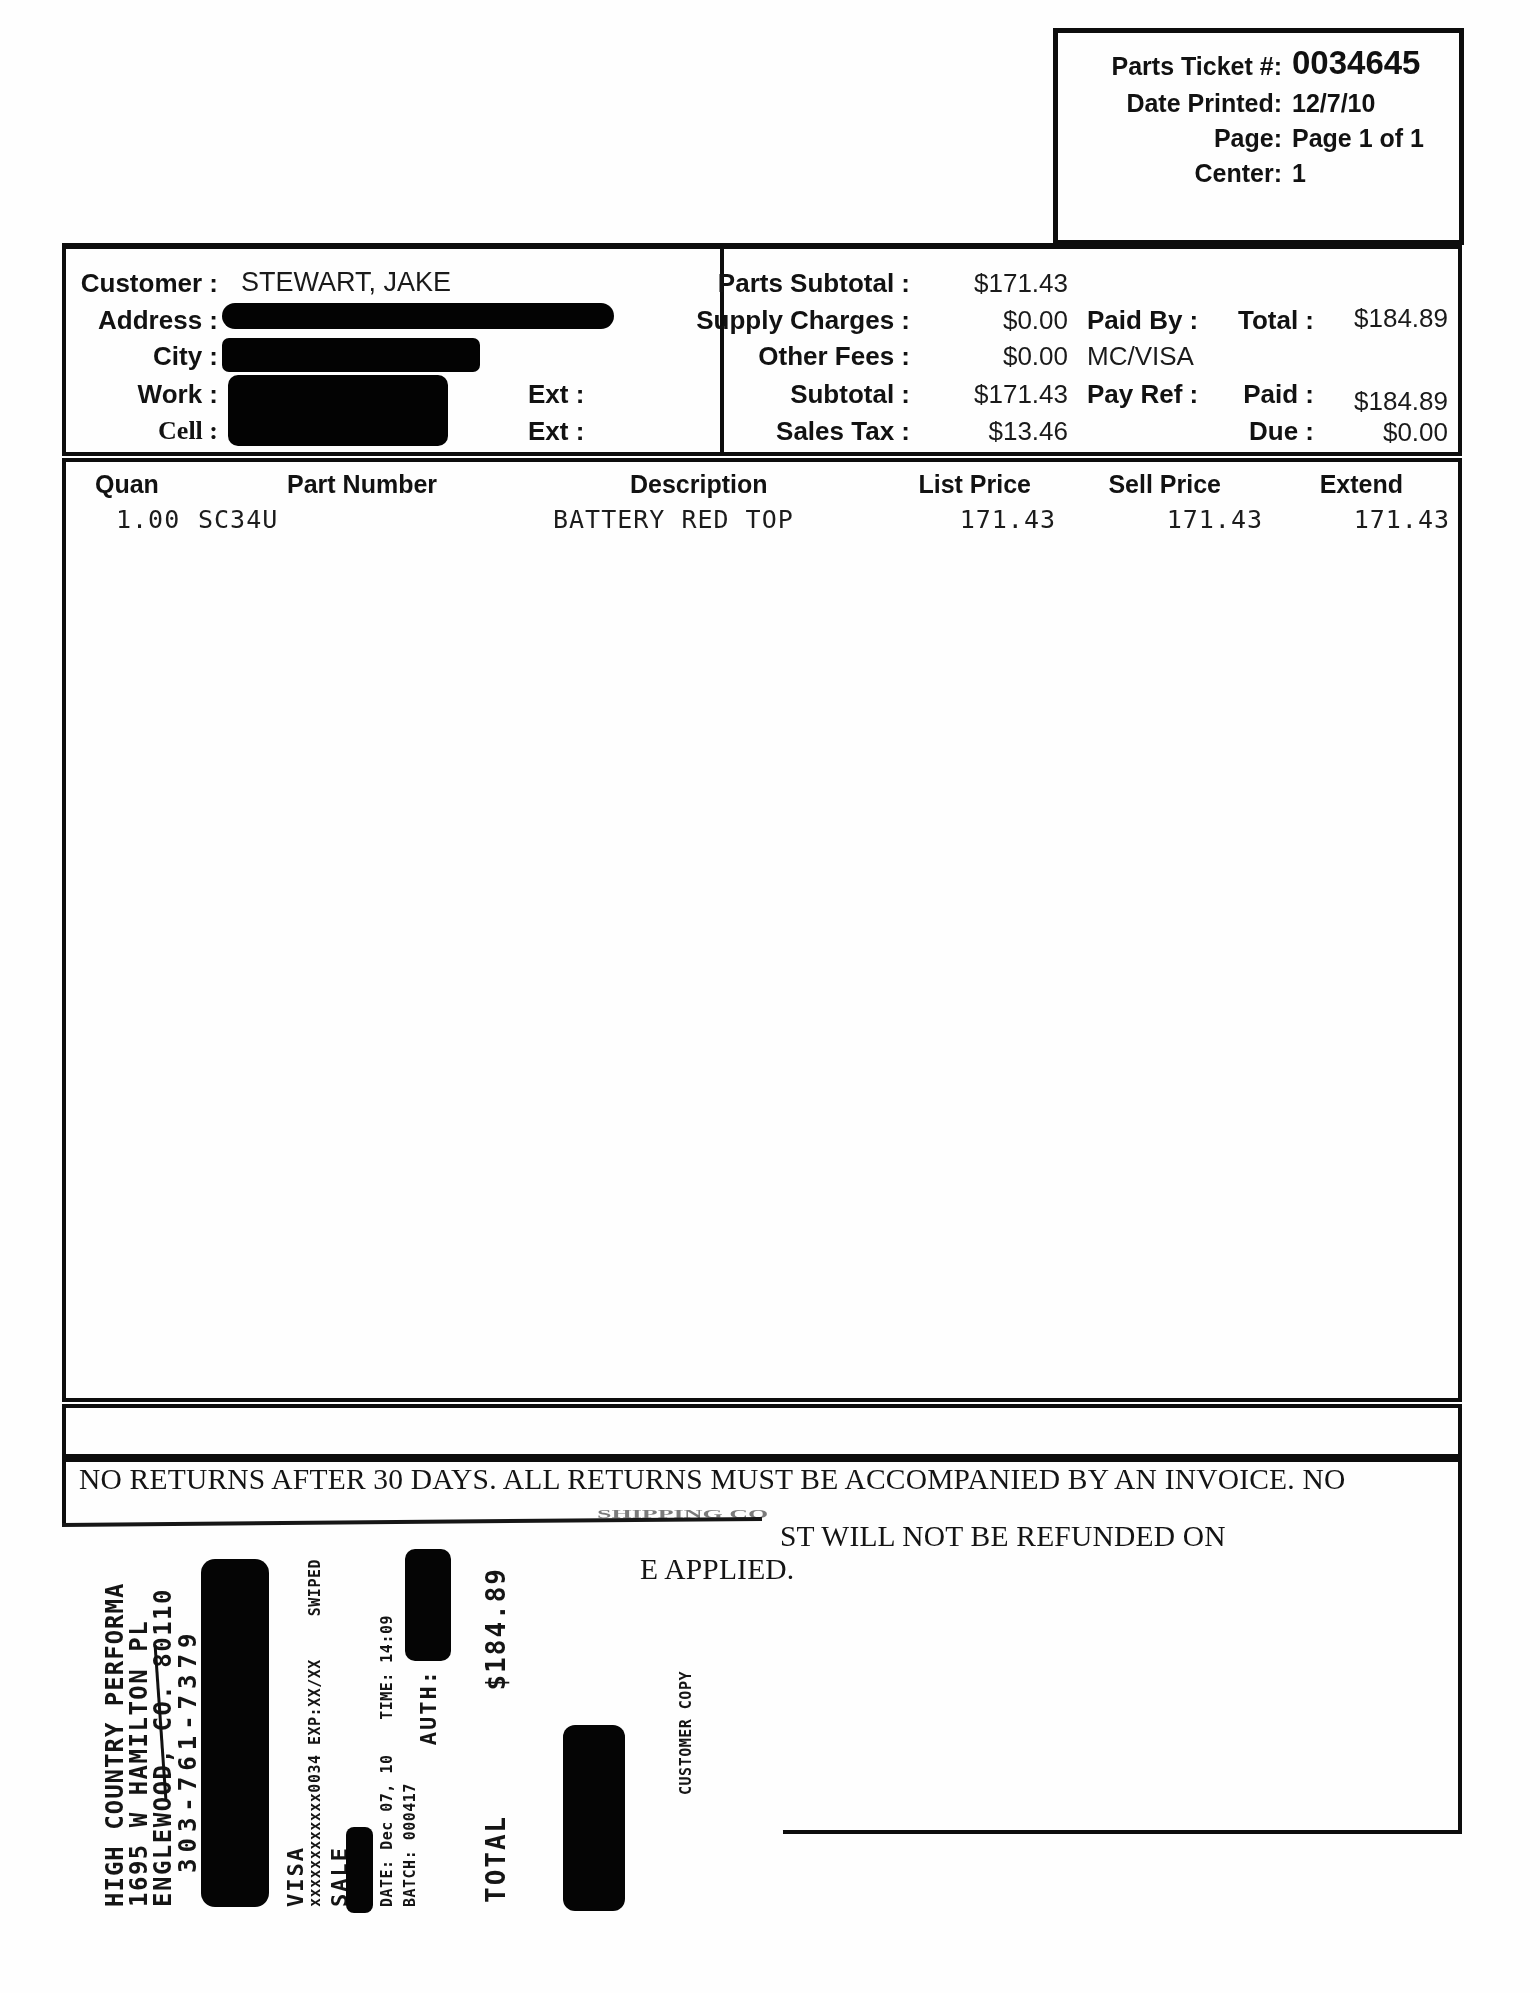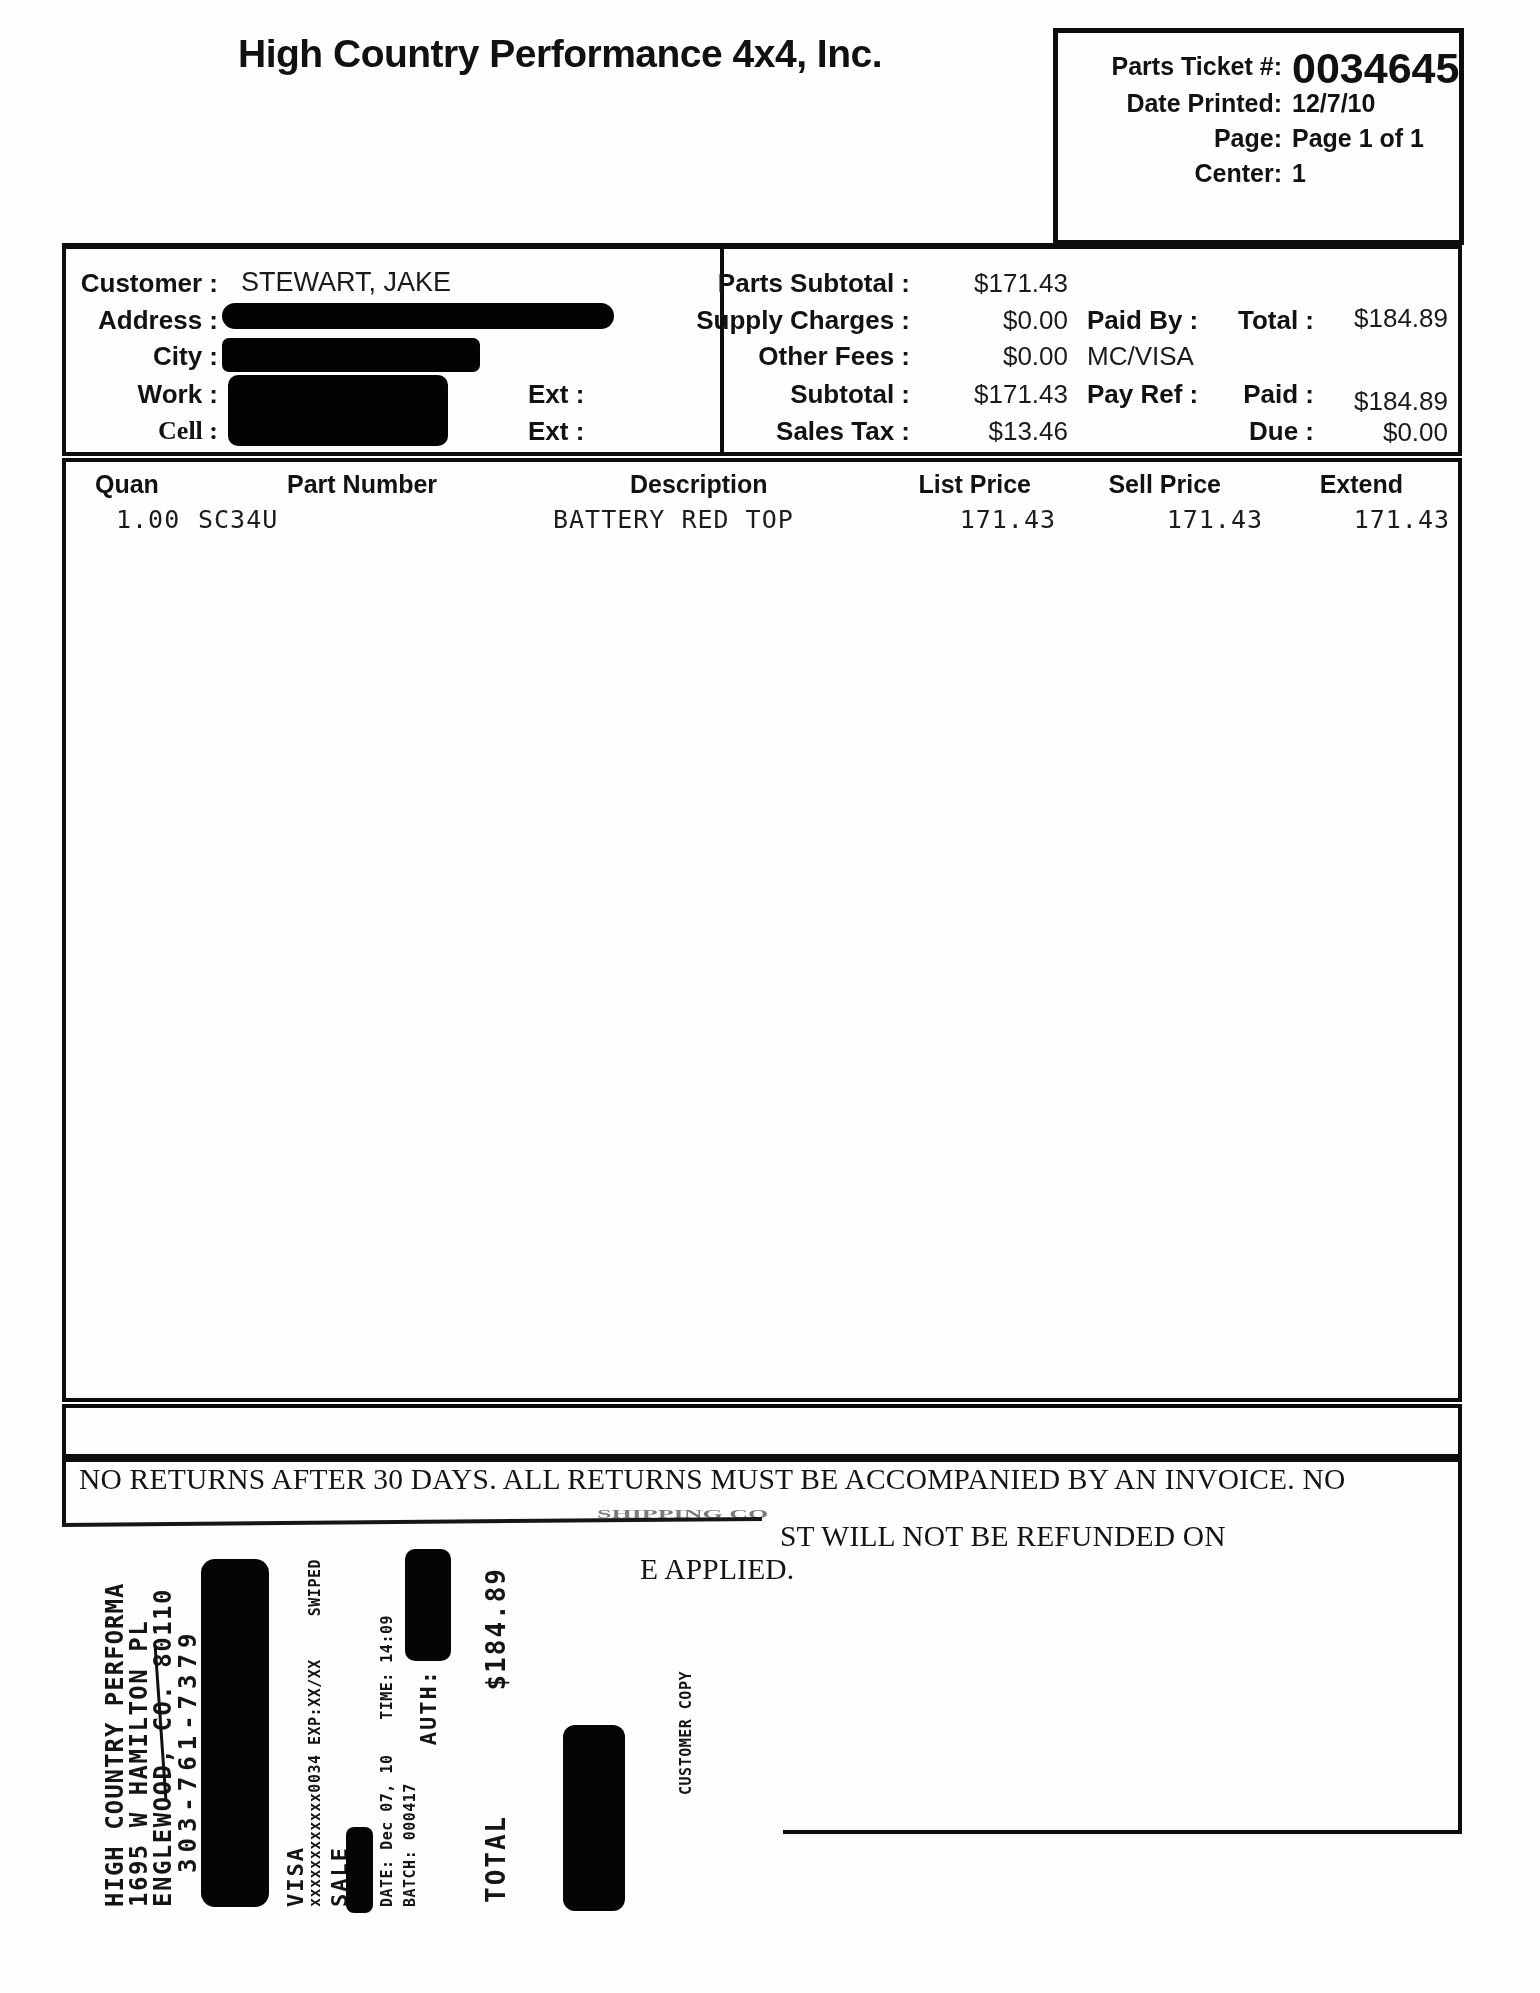--- a/index.html
+++ b/index.html
@@ -32,25 +32,24 @@
   .r-bar{background:#050505;}
   .overlay{position:absolute;left:-15px;top:1525px;width:795px;height:480px;background:#fefefe;
            transform:rotate(-0.55deg);transform-origin:top left;z-index:5;}
   .z6{z-index:6;}
 </style>
 </head>
 <body>
 
 <div class="page">
 
-  <div class="abs company" style="left:180px;top:32px;width:760px;">High Country Performance 4x4, Inc.</div>
 
   <div class="box" style="left:1053px;top:28px;width:401px;height:207px;border-width:5px;"></div>
   <div class="abs hlbl" style="right:258px;top:52px;">Parts Ticket #:</div>
-  <div class="abs" style="left:1292px;top:44px;font-weight:bold;font-size:43px;">0034645</div>
+  <div class="abs" style="left:1292px;top:44px;font-weight:bold;font-size:33px;">0034645</div>
   <div class="abs hlbl" style="right:258px;top:89px;">Date Printed:</div>
   <div class="abs hlbl" style="left:1292px;top:89px;">12/7/10</div>
   <div class="abs hlbl" style="right:258px;top:124px;">Page:</div>
   <div class="abs hlbl" style="left:1292px;top:124px;">Page 1 of 1</div>
   <div class="abs hlbl" style="right:258px;top:159px;">Center:</div>
   <div class="abs hlbl" style="left:1292px;top:159px;">1</div>
 
   <div class="box" style="left:62px;top:243px;width:1392px;height:203px;border-top-width:6px;"></div>
   <div class="abs" style="left:720px;top:247px;width:4px;height:205px;background:#0d0d0d;"></div>
 

